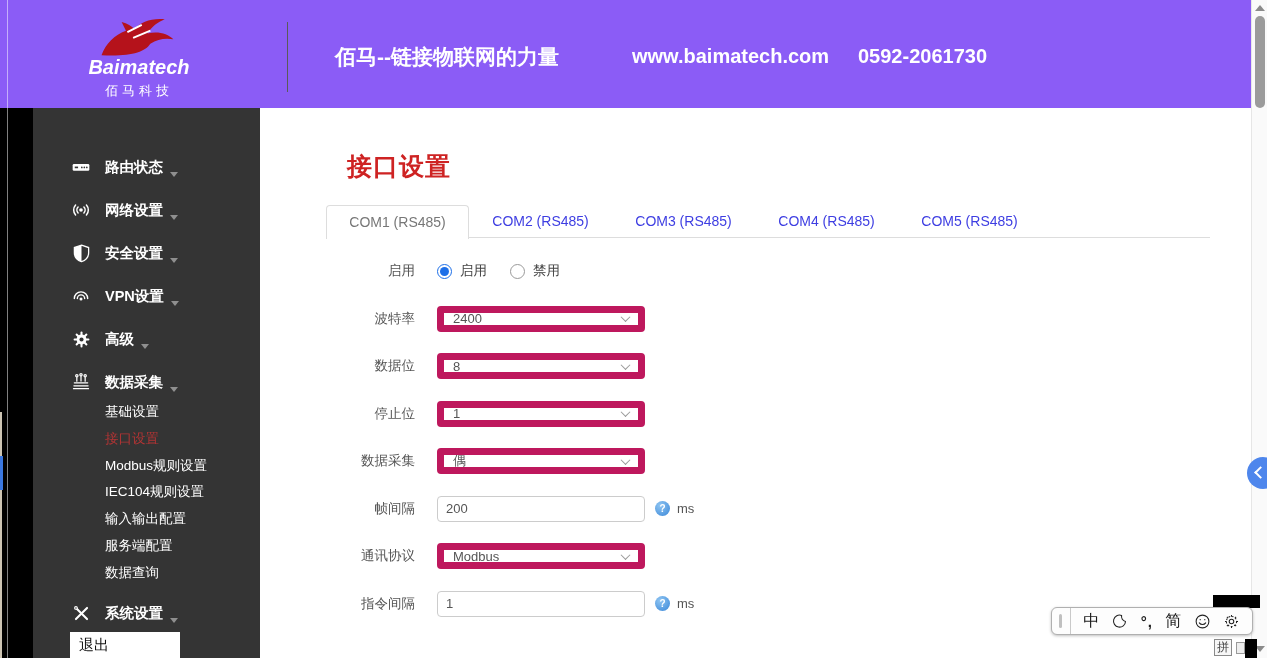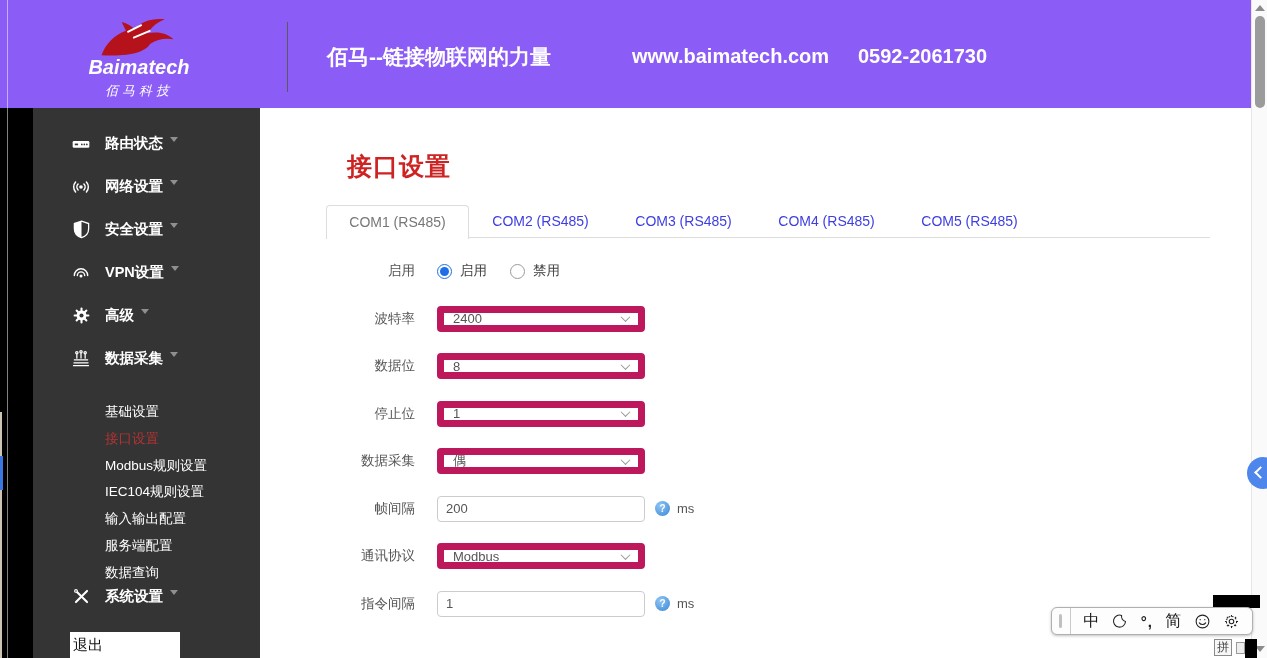--- a/index.html
+++ b/index.html
@@ -4,38 +4,38 @@
 <style>
   * { margin:0; padding:0; box-sizing:border-box; }
   html,body { width:1267px; height:658px; overflow:hidden; }
   body { position:relative; background:#000; font-family:"Liberation Sans","DejaVu Sans",sans-serif; }
 
   
   .header { position:absolute; left:0; top:0; width:1267px; height:108px; background:#8b5cf6; z-index:10; }
   .logo { position:absolute; left:78px; top:10px; width:120px; height:92px; }
   .horse { position:absolute; left:14px; top:2px; }
   .brand-name { position:absolute; left:6px; top:46px; width:110px; text-align:center; color:#fff; font-size:20px; font-weight:bold; font-style:italic; }
-  .brand-cn { position:absolute; left:6px; top:72px; width:110px; text-align:center; color:#fff; font-size:13px; letter-spacing:4px;font-style:italic; }
+  .brand-cn { position:absolute; left:6px; top:72px; width:110px; text-align:center; color:#fff; font-size:13px; letter-spacing:4px; }
   .hdr-divider { position:absolute; left:287px; top:22px; width:1px; height:70px; background:#5a5a5a; }
-  .slogan { position:absolute; left:327px; top:43px; color:#fff; font-size:21px; font-weight:bold; }
+  .slogan { position:absolute; left:335px; top:43px; color:#fff; font-size:21px; font-weight:bold; }
   .website { position:absolute; left:632px; top:45px; color:#fff; font-size:20px; font-weight:bold; }
   .phone { position:absolute; left:858px; top:45px; color:#fff; font-size:20px; font-weight:bold; }
 
   
   .sidebar { position:absolute; left:33px; top:108px; width:227px; height:550px; background:#343434; z-index:10; }
   .nav { padding-top:26px; }
-  .nav-item { height:43px; display:flex; align-items:flex-start; padding-left:37px; cursor:pointer; }
+  .nav-item { height:43px; display:flex; align-items:flex-end; padding-left:37px; cursor:pointer; }
   .nav-icon { width:22px; display:flex; justify-content:center; margin-right:13px; }
   .nav-label { color:#fff; font-size:14.5px; font-weight:bold; }
   .caret { width:0; height:0; border-left:4px solid transparent; border-right:4px solid transparent; border-top:5px solid #8f8f8f; margin-left:7px; margin-top:3px; }
   .submenu { padding:7px 0 0 72px; }
   .sub-item { height:26.8px; line-height:26.8px; color:#fff; font-size:13.5px; cursor:pointer; }
   .sub-item.active { color:#b23434; }
   .nav-item.system { height:36px; }
-  .logout { position:absolute; left:70px; top:632px; width:110px; height:26px; background:#fff; color:#111; font-size:15px; line-height:26px; padding-left:3px; z-index:20; cursor:pointer; }
+  .logout { position:absolute; left:70px; top:632px; width:110px; height:26px; background:#fff; color:#111; font-size:15px; line-height:26px; padding-left:9px; z-index:20; cursor:pointer; }
 
   
   .main { position:absolute; left:260px; top:108px; width:991px; height:550px; background:#fff; z-index:5; }
   .page-title { position:absolute; left:87px; top:42px; font-size:25px; font-weight:bold; color:#ce2323; letter-spacing:1px; }
   .tabs { position:absolute; left:66px; top:97px; width:884px; height:33px; display:flex; border-bottom:1px solid #ddd; }
   .tab { width:143px; height:33px; line-height:33px; text-align:center; font-size:14px; color:#3e3ee2; cursor:pointer; }
   .tab.active { background:#fff; border:1px solid #ddd; border-bottom:none; border-radius:4px 4px 0 0; color:#777; height:34px; margin-bottom:-1px; }
   .form { position:absolute; left:66px; top:150px; }
   .frow { display:flex; align-items:center; height:26px; margin-bottom:21.5px; }
   .flabel { width:89px; text-align:right; margin-right:22px; font-size:13.5px; color:#555; }

